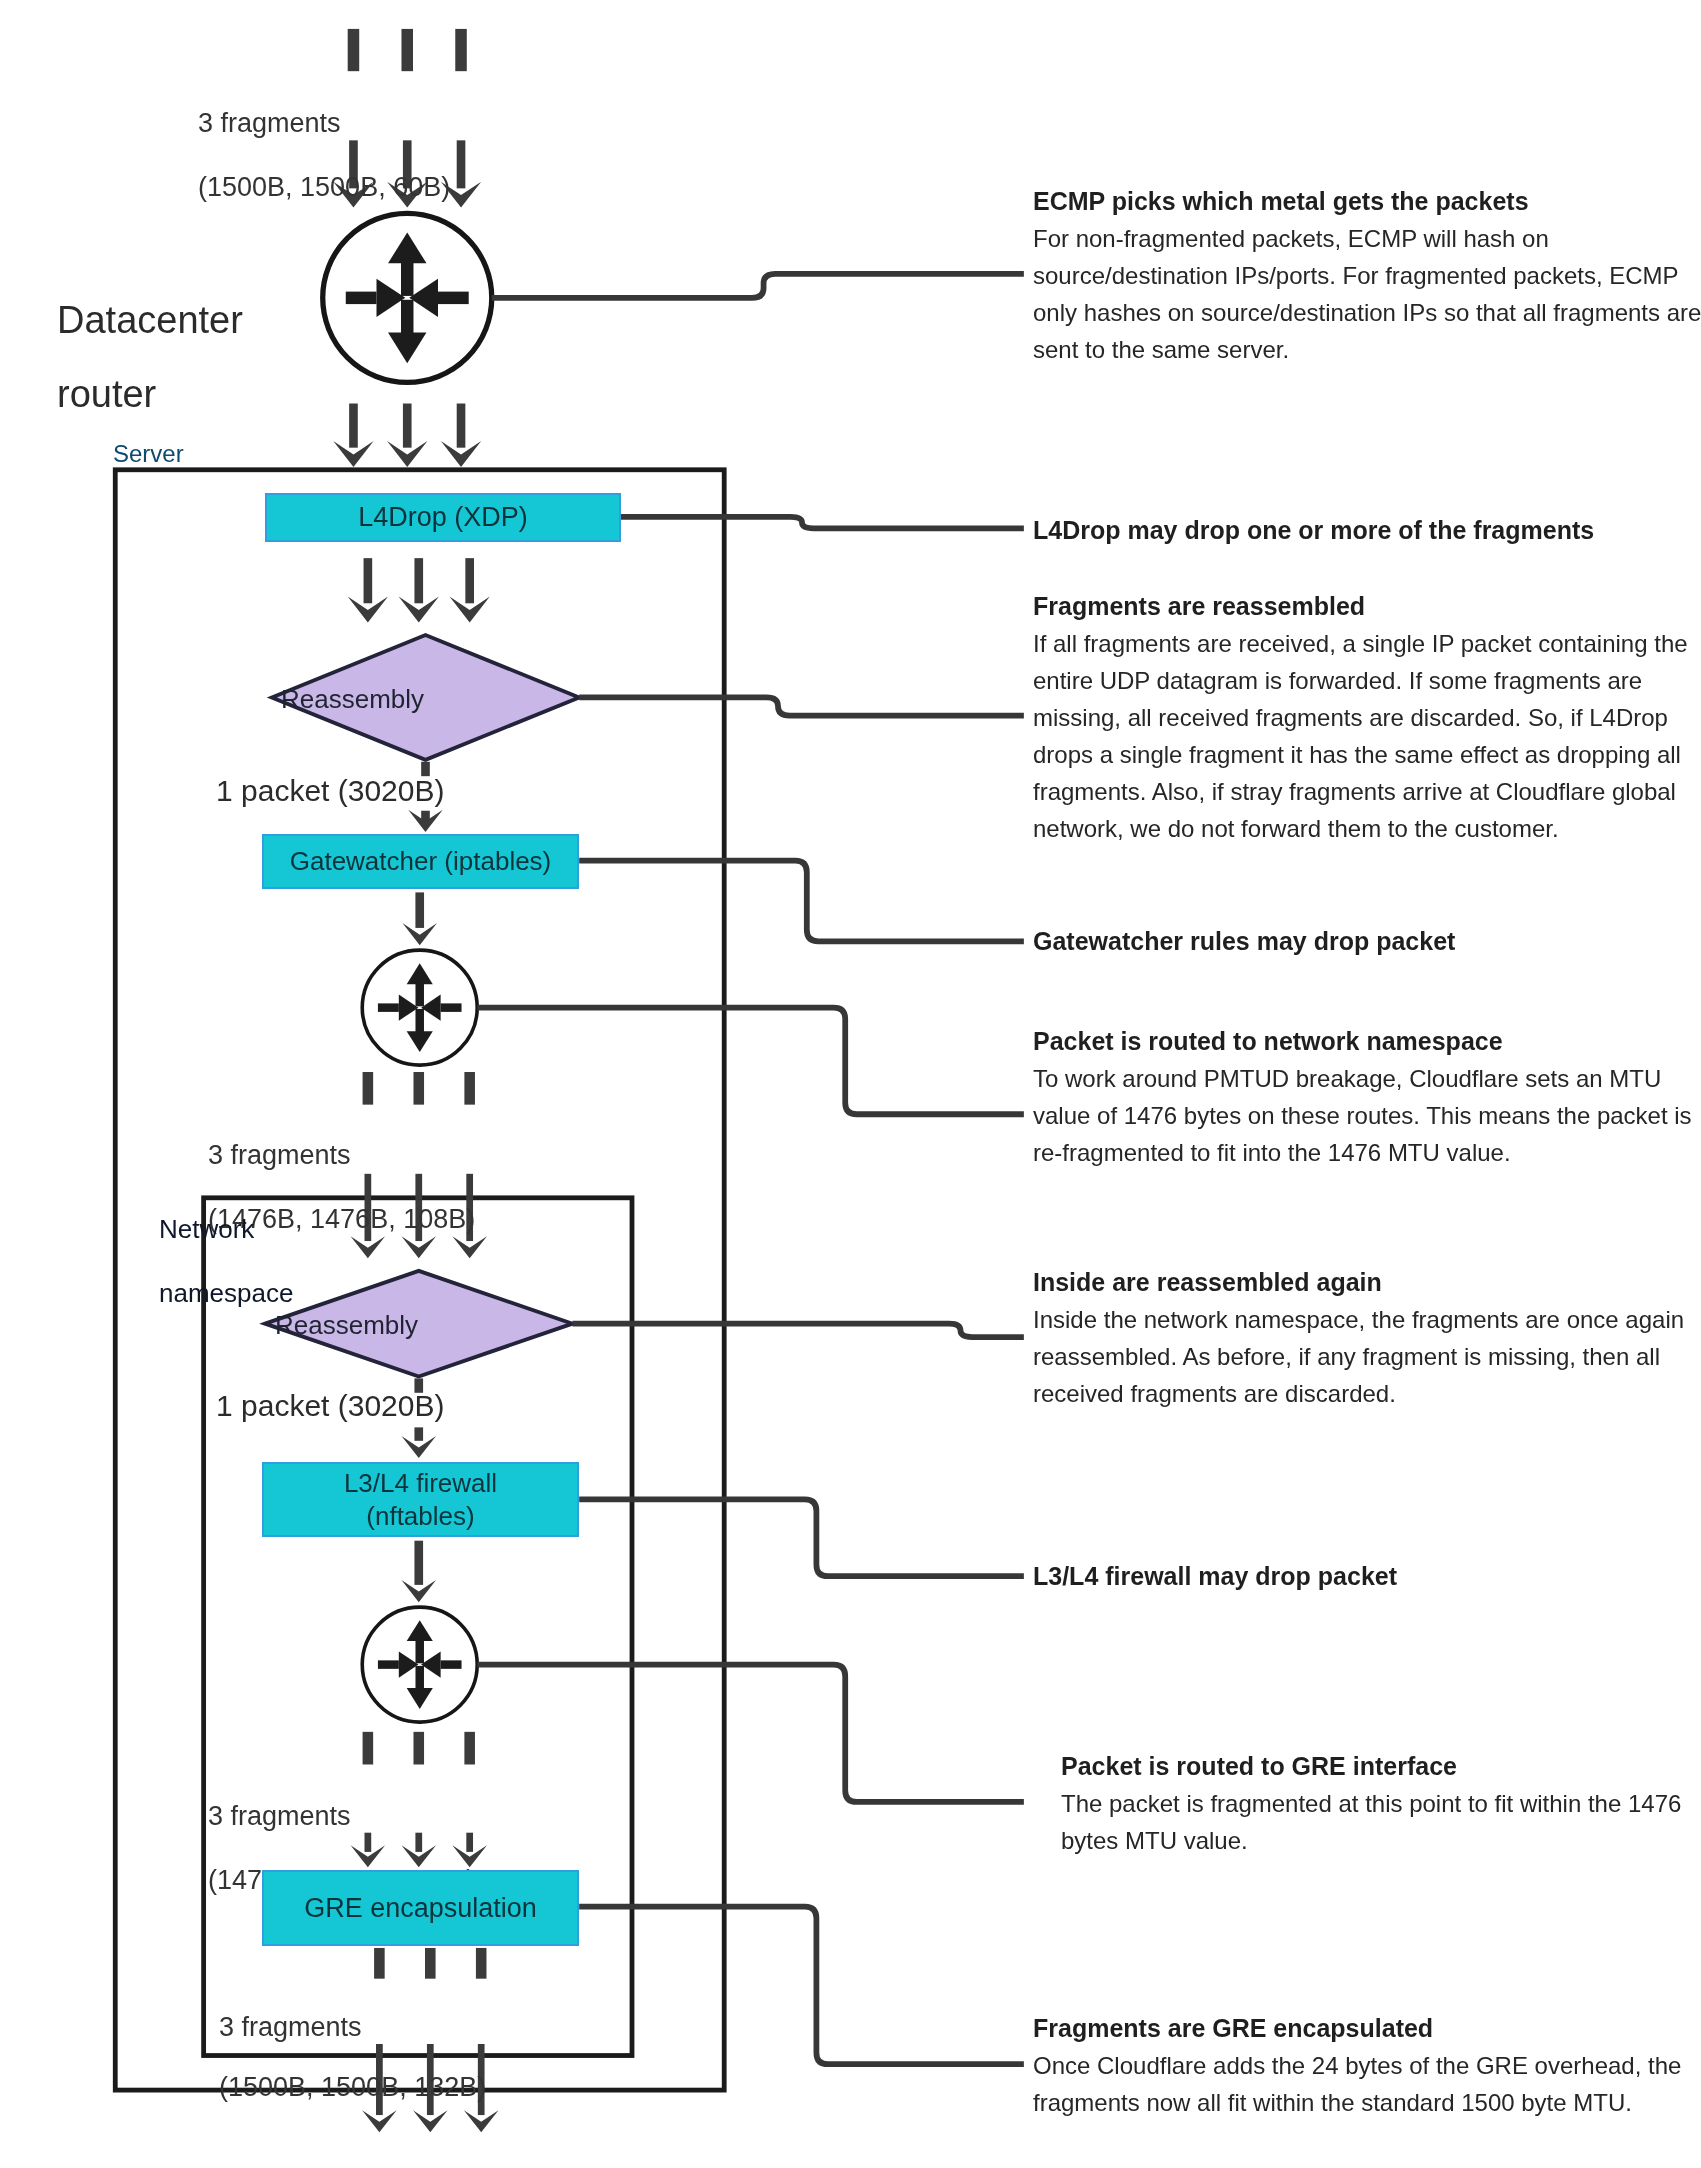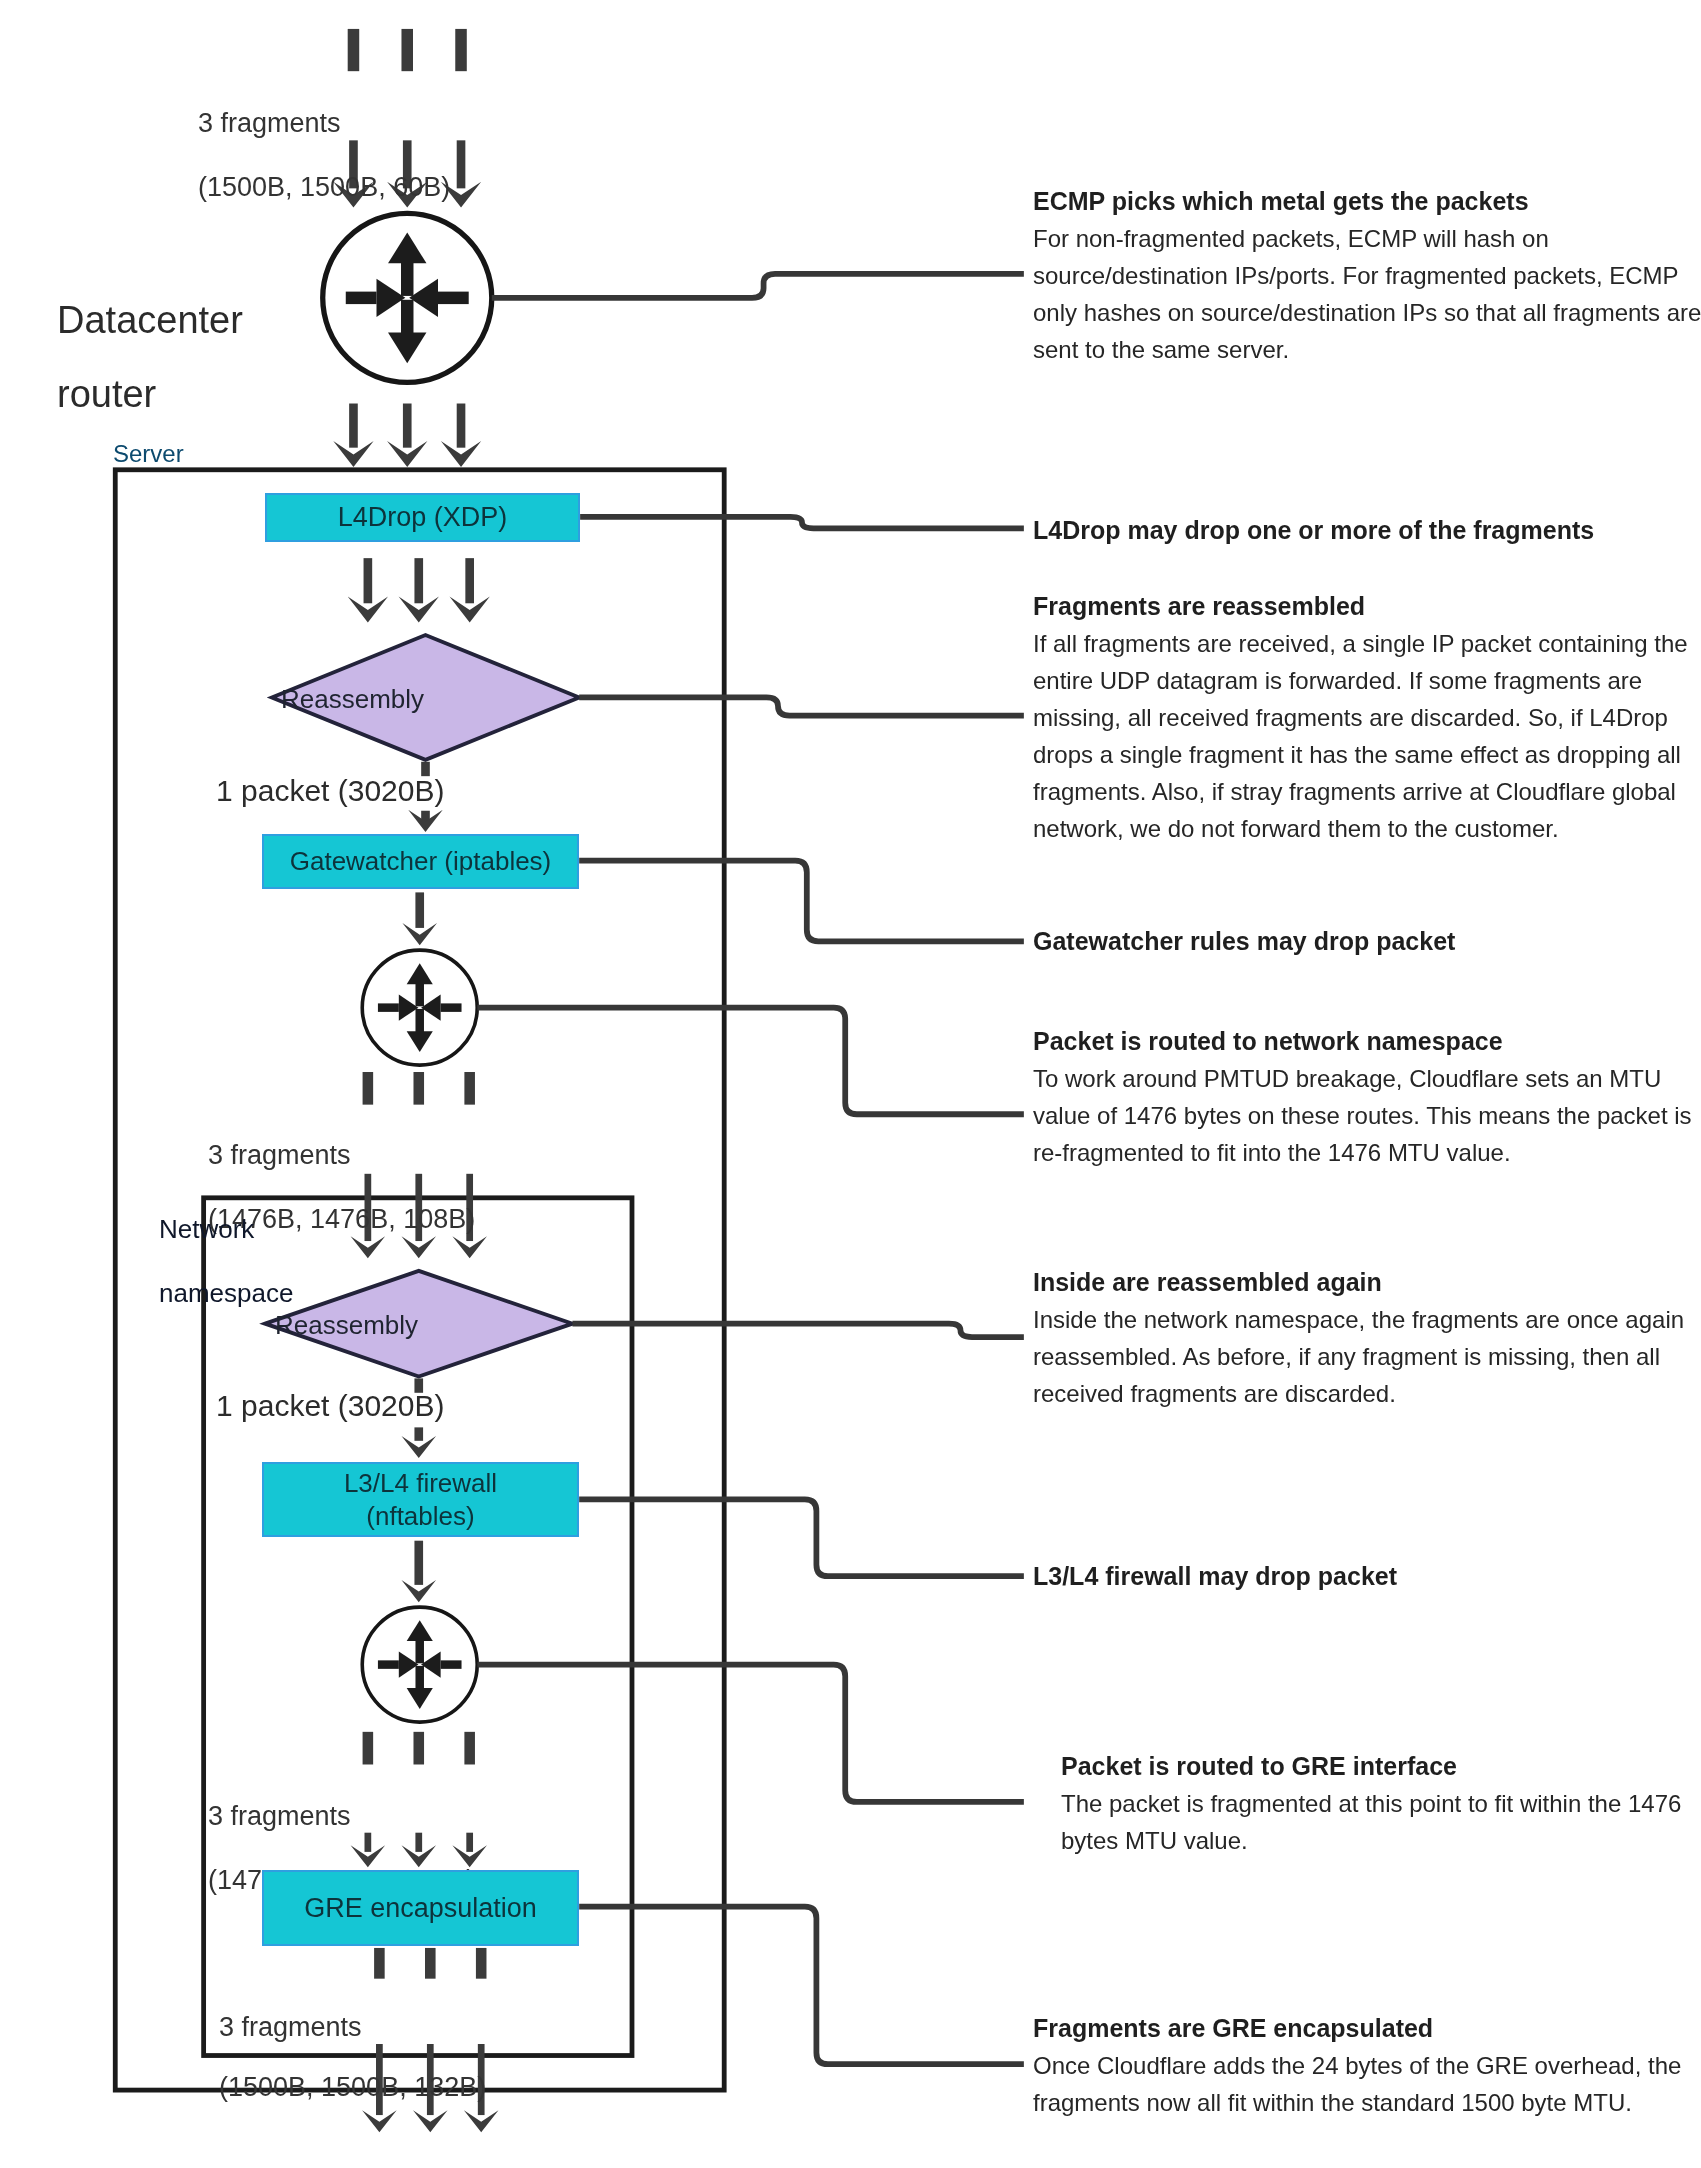--- a/index.html
+++ b/index.html
@@ -178,21 +178,21 @@
     <div>(1500B, 1500B, 60B)</div>
   </div>
 
   <div class="lbl center" style="left:57px; top:265px; width:288px; font-size:38px; line-height:37px; color:#2b2b2b;">
     <div>Datacenter</div>
     <div>router</div>
   </div>
 
   <div class="lbl" style="left:113px; top:440px; font-size:24px; color:#0c4a6e;">Server</div>
 
-  <div class="cyanbox" style="left:265px; top:493px; width:315px; height:49px; font-size:27px;">
+  <div class="cyanbox" style="left:265px; top:493px; width:356px; height:49px; font-size:27px;">
     <span>L4Drop (XDP)</span>
   </div>
 
   <div class="lbl center" style="left:281px; top:684px; width:288px; font-size:26px; color:#1f2430;">Reassembly</div>
 
   <div class="lbl center" style="left:216px; top:774px; width:384px; font-size:30px; color:#2b2b2b;">1 packet (3020B)</div>
 
   <div class="cyanbox" style="left:262px; top:834px; width:317px; height:55px; font-size:26px;">
     <span>Gatewatcher (iptables)</span>
   </div>

